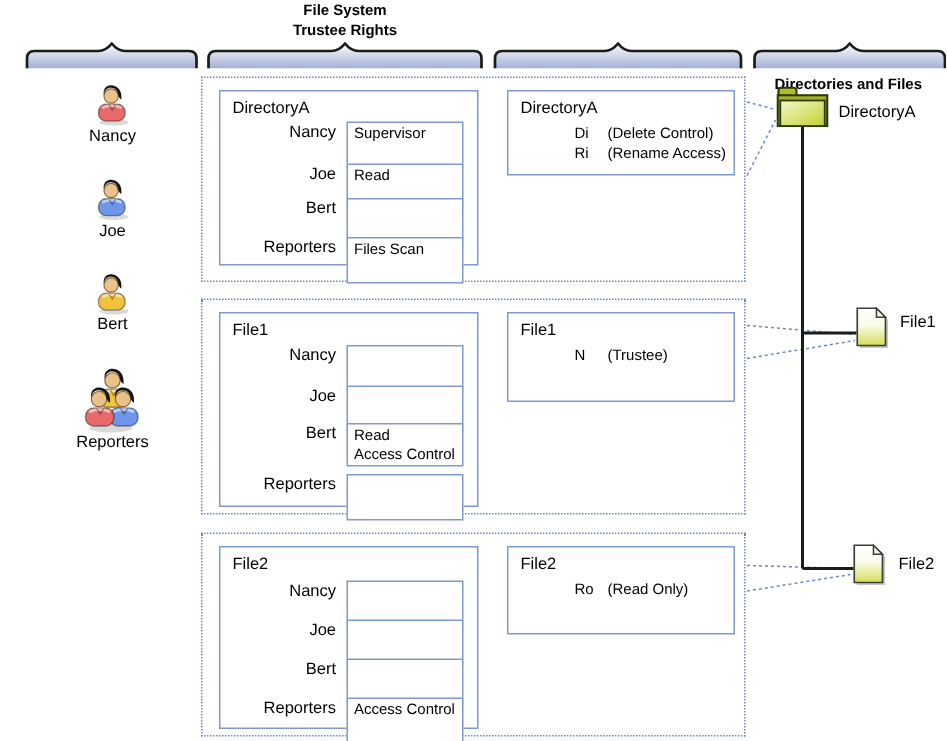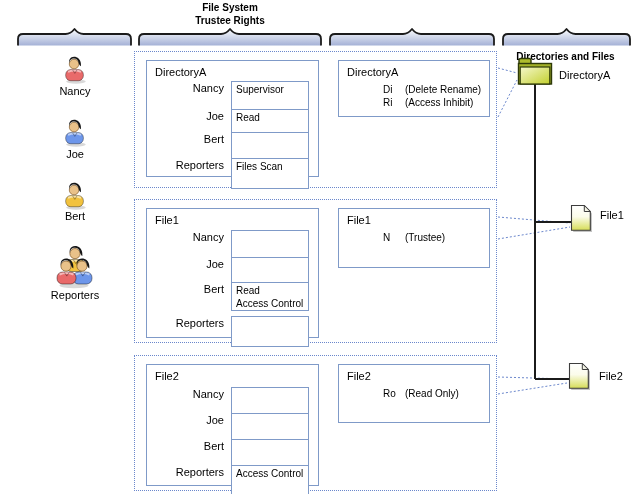--- a/index.html
+++ b/index.html
@@ -130,25 +130,25 @@
       <div class="trow" style="top:97px">
         <div class="tlabel">Reporters</div>
         <div class="tvalue">Files Scan</div>
       </div>
     </div>
     <div class="abox" style="height:55px">
       <div class="box-title">DirectoryA</div>
       <div class="aitems">
         <div class="aitem">
           <span class="acode">Di</span>
-          <span class="adesc">(Delete Rename)</span>
+          <span class="adesc">(Delete Control)</span>
         </div>
         <div class="aitem">
           <span class="acode">Ri</span>
-          <span class="adesc">(Access Inhibit)</span>
+          <span class="adesc">(Rename Access)</span>
         </div>
       </div>
     </div>
   </div>
 
   <div class="section" id="s2">
     <div class="tbox" style="height:128px">
       <div class="box-title">File1</div>
       <div class="trow" style="top:21px">
         <div class="tlabel">Nancy</div>

